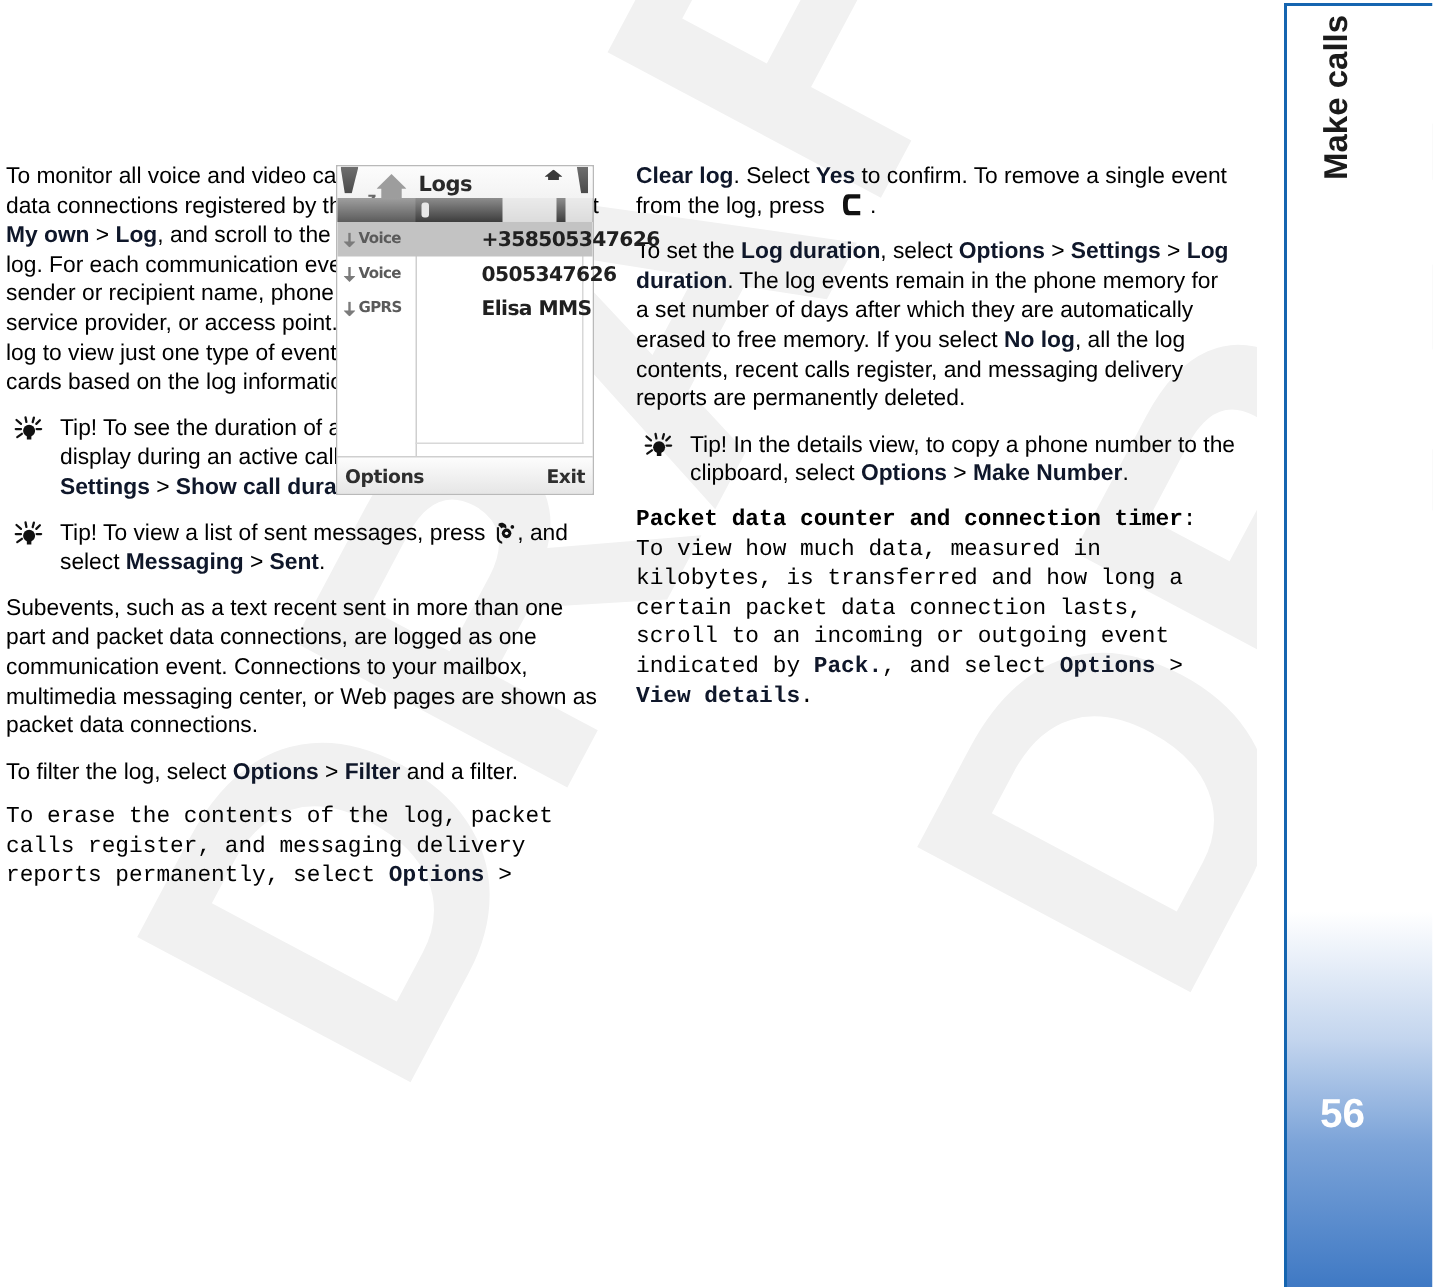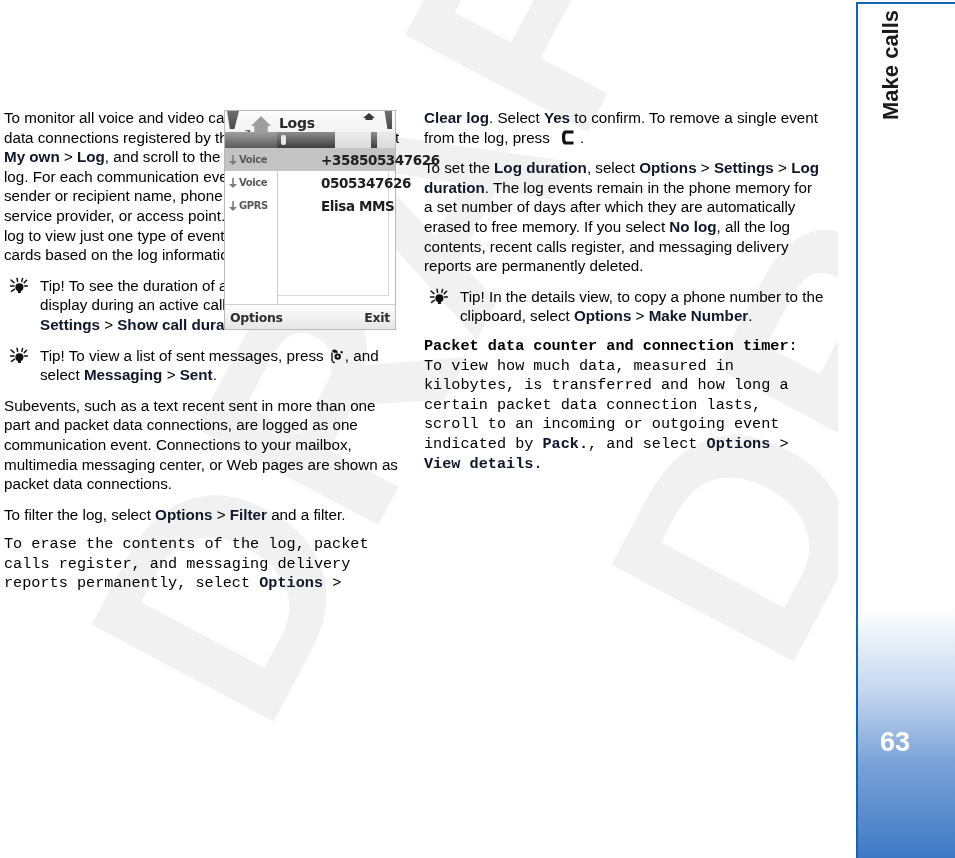--- a/index.html
+++ b/index.html
@@ -461,16 +461,16 @@
       <span>Options</span>
       <span>Exit</span>
     </div>
   </div>
 
   <div id="sidebar">
     <div class="edgefill"></div>
     <div class="bluebox"></div>
     <div class="gradfoot"></div>
     <div class="chaptitle">Make calls</div>
-    <div class="pagenum">63</div>
+    <div class="pagenum">56</div>
   </div>
 
 </div>
 
 </body></html>

